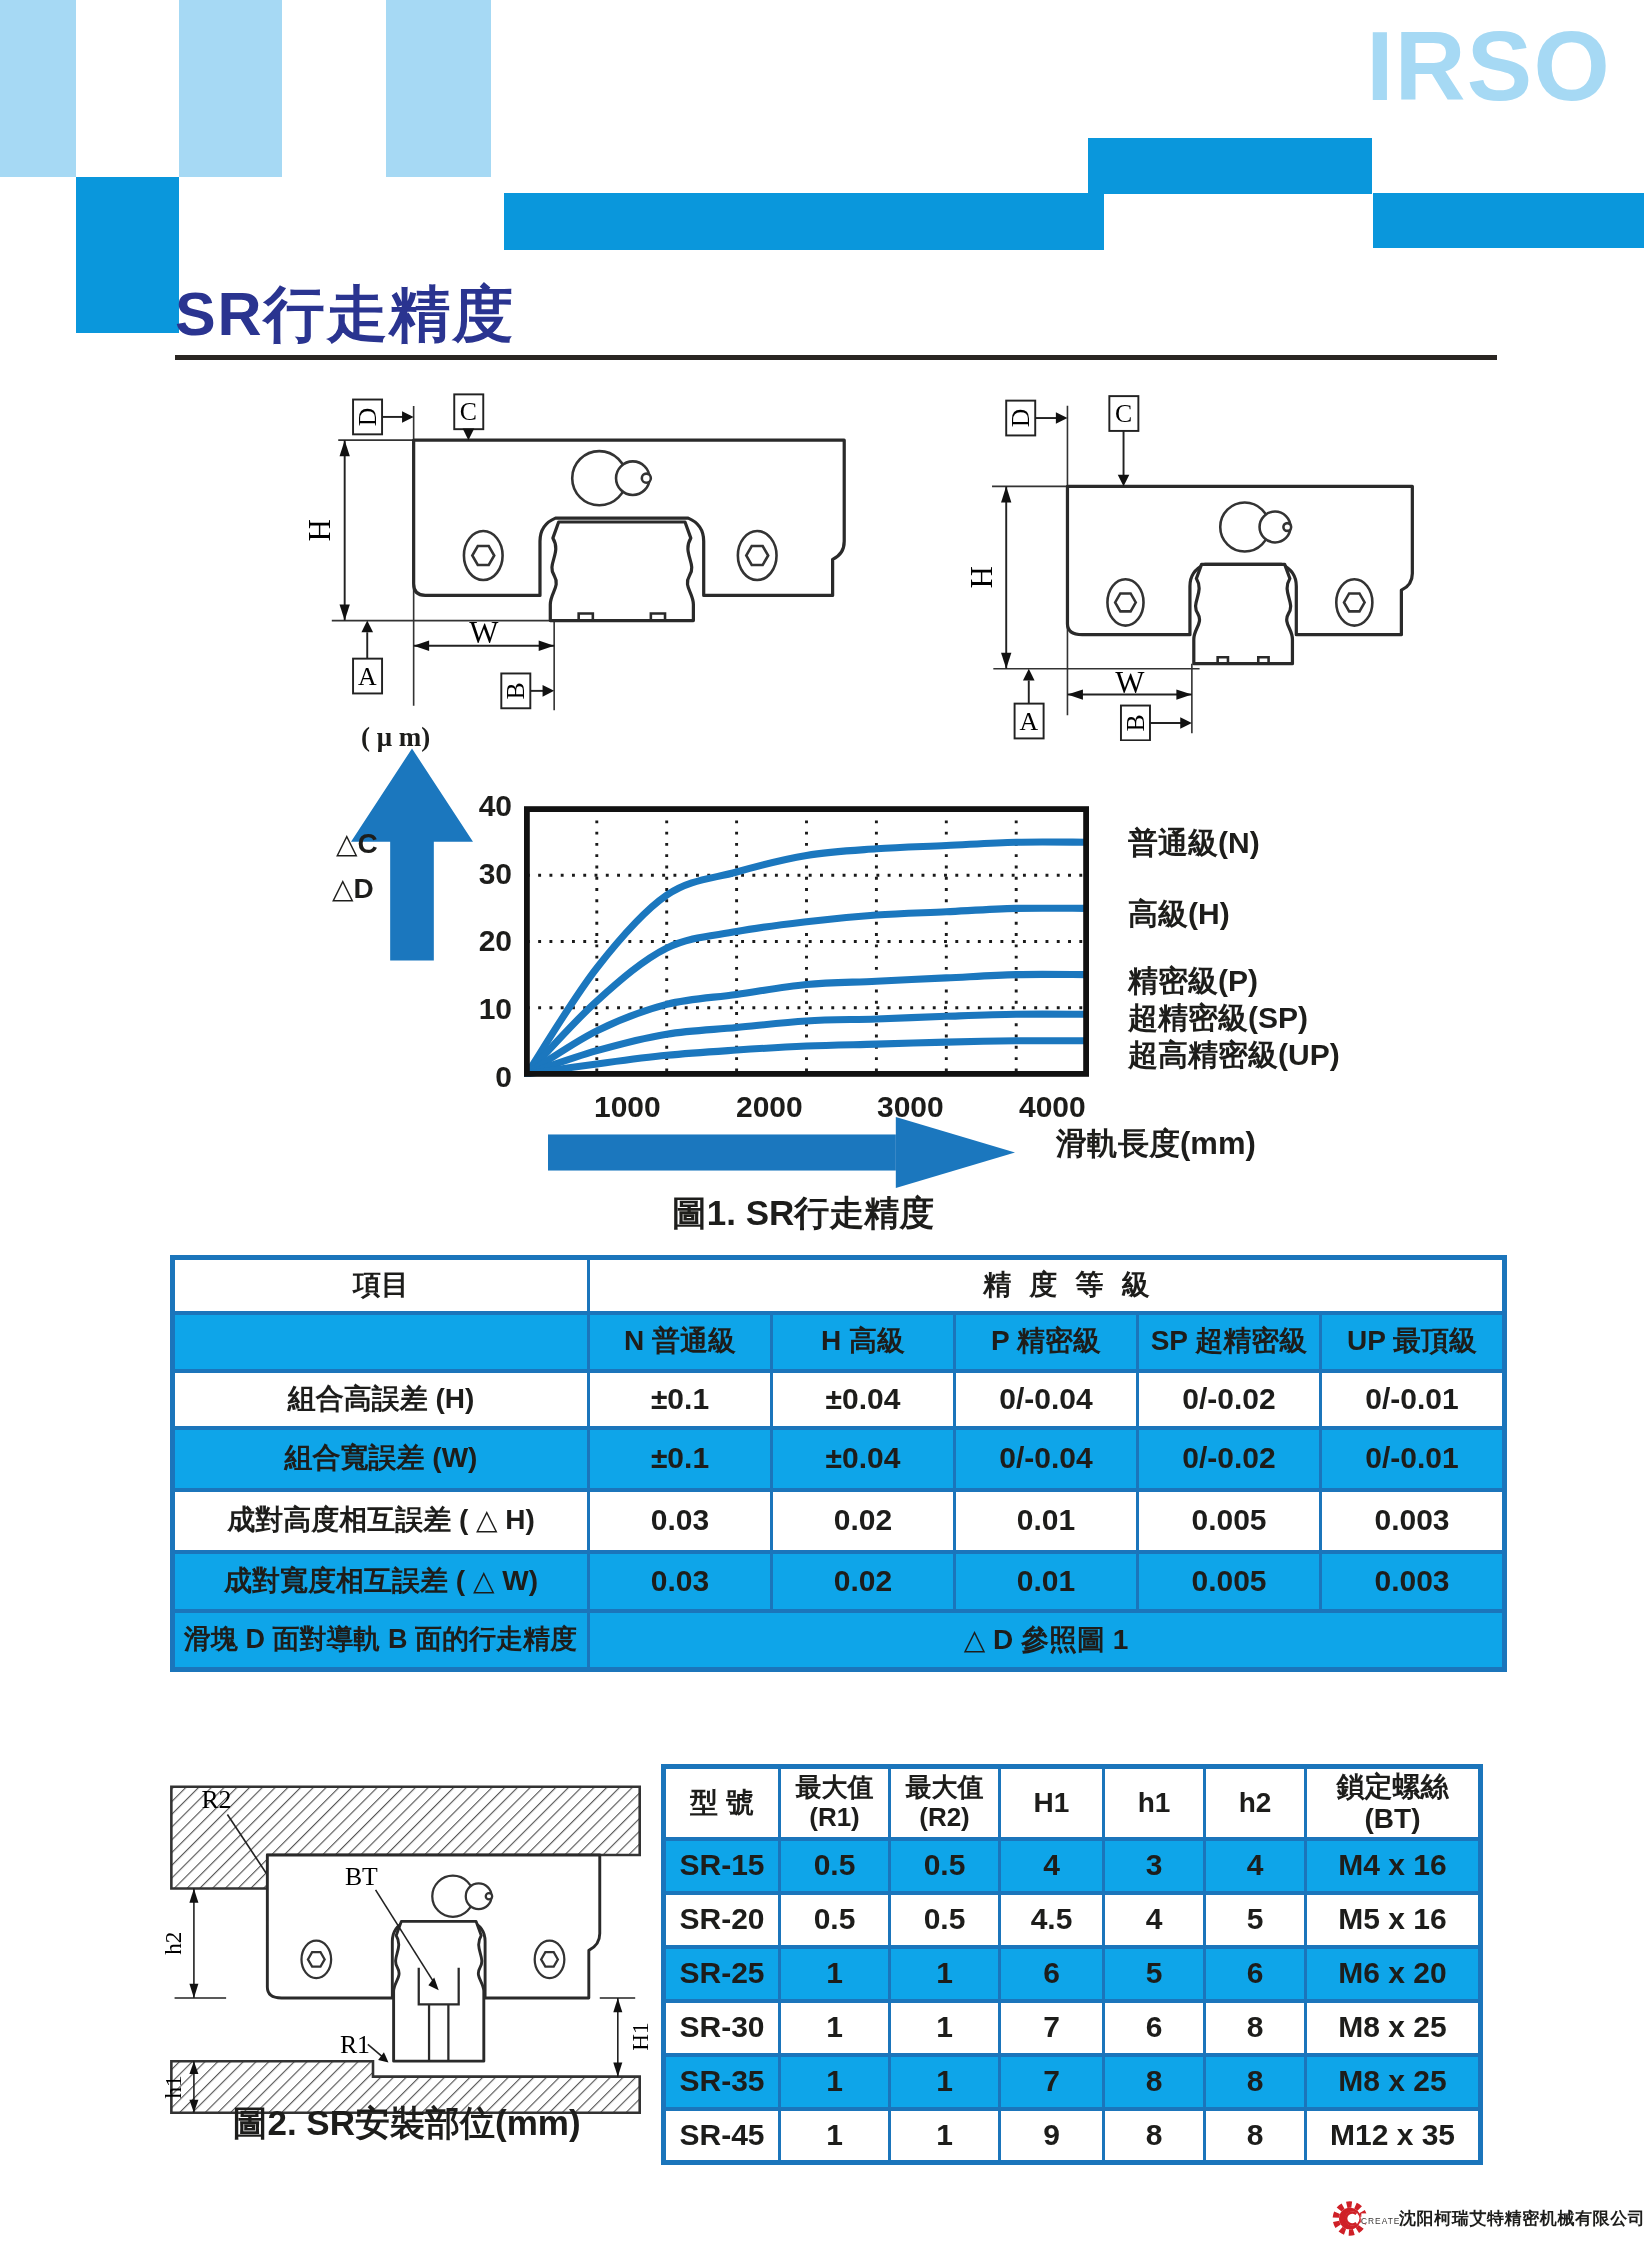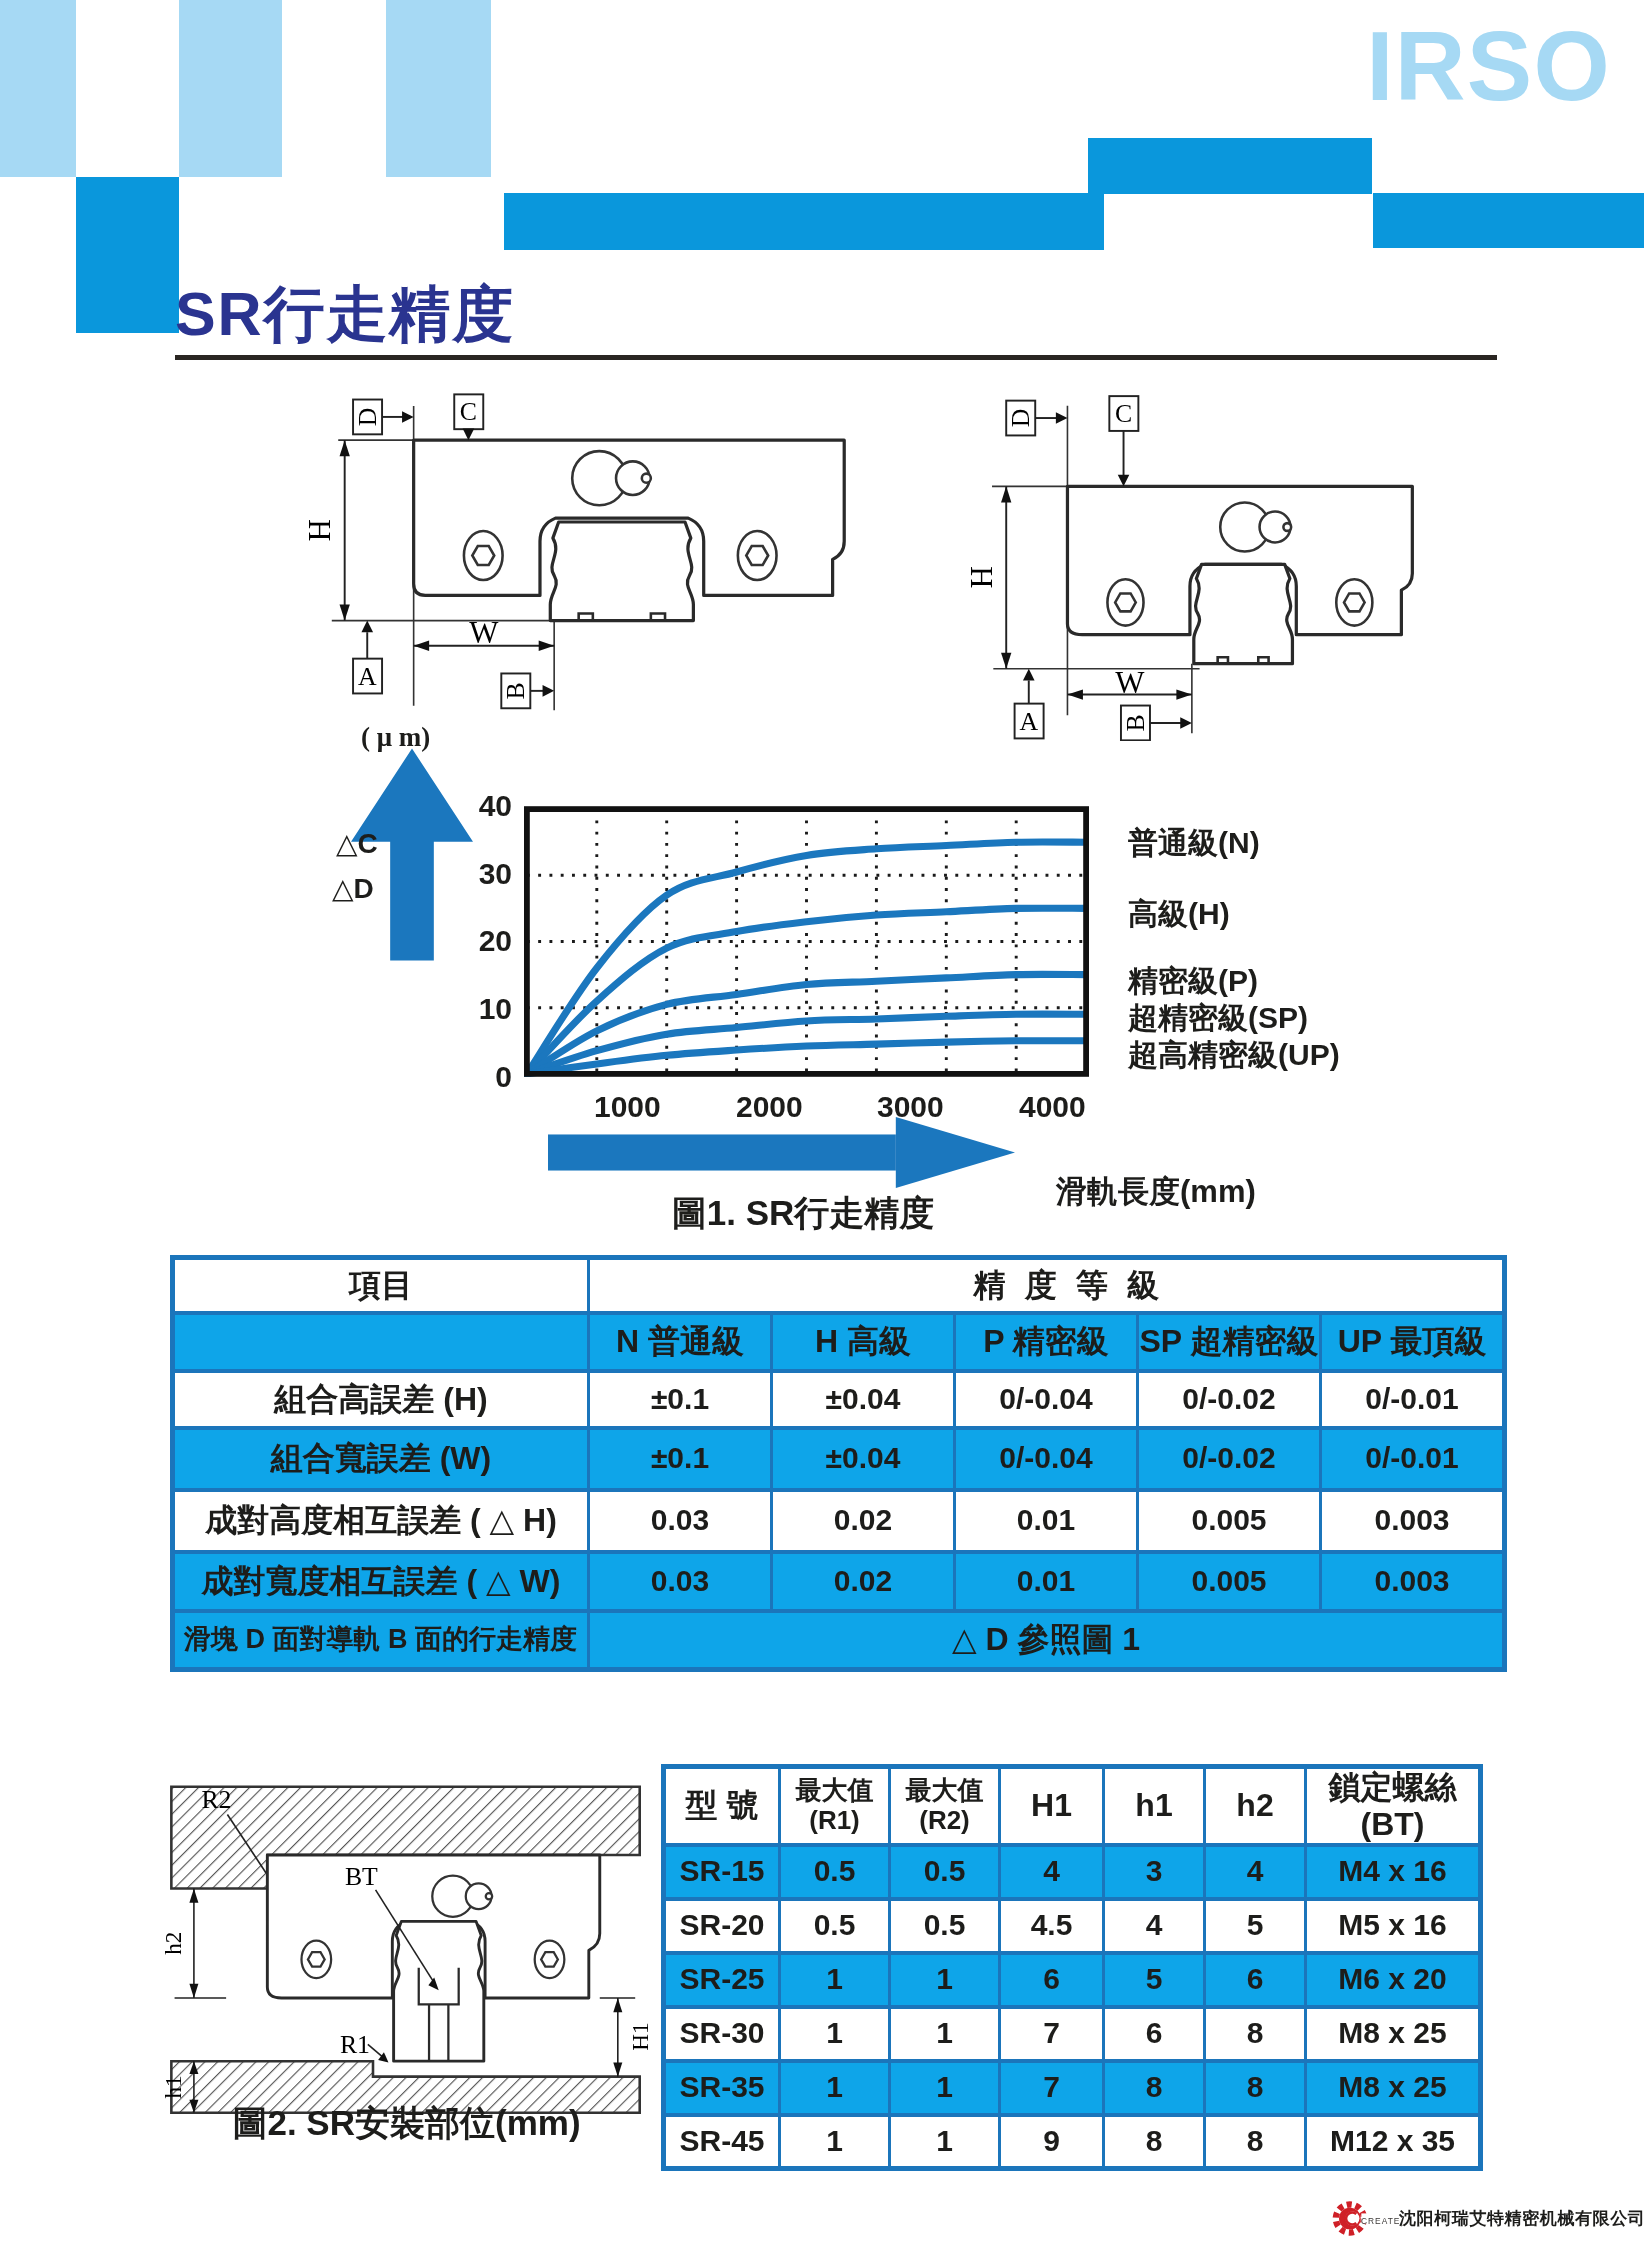--- a/index.html
+++ b/index.html
@@ -16,34 +16,34 @@
   #page-title{position:absolute;left:175px;top:284px;font-size:61px;font-weight:700;
         color:#2a3490;letter-spacing:1.9px;line-height:1;}
   #title-rule{position:absolute;left:175px;top:355px;width:1322px;height:5.2px;background:#2a2622;}
   
   .serif{font-family:"Liberation Serif","DejaVu Serif",serif;}
   #um-label{position:absolute;left:361px;top:722px;font-size:27px;font-weight:700;}
   .delta-label{position:absolute;font-size:28px;font-weight:600;}
   .ytick{position:absolute;width:64px;text-align:right;font-size:30px;font-weight:700;}
   .xtick{position:absolute;width:142px;text-align:left;font-size:30px;font-weight:700;}
   .series-label{position:absolute;left:1128px;font-size:30px;font-weight:600;white-space:nowrap;}
-  #x-axis-label{position:absolute;left:1056px;top:1123px;font-size:31px;font-weight:600;white-space:nowrap;margin-top:48px;}
+  #x-axis-label{position:absolute;left:1056px;top:1123px;font-size:31px;font-weight:600;white-space:nowrap;}
   #fig1-caption{position:absolute;left:513px;top:1190px;width:580px;text-align:center;
         font-size:35px;font-weight:700;}
   
   table{border-collapse:collapse;table-layout:fixed;}
   #acc-table{position:absolute;left:170px;top:1255px;width:1332px;}
   #mnt-table{position:absolute;left:661px;top:1764px;width:819px;}
   td{border-left:3.2px solid #1b75bb;border-right:3.2px solid #1b75bb;
      border-top:4.5px solid #1b75bb;border-bottom:4.5px solid #1b75bb;
      text-align:center;vertical-align:middle;font-size:30px;font-weight:700;
      padding:0;line-height:1.15;}
   #acc-table{border:5.2px solid #1b75bb;}
   #mnt-table{border:5.2px solid #1b75bb;}
-  td.lab{font-size:32px;font-weight:600;}
+  td.lab{font-size:28px;font-weight:600;}
   td.left{text-align:left;padding-left:9px;font-size:27px;}
   tr.alt td{background:#0ea5e9;}
   .hdr-sub{font-size:26px;font-weight:600;}
   
   #fig2-caption{position:absolute;left:155px;top:2100px;width:503px;text-align:center;
         font-size:35px;font-weight:700;}
   
   #footer-create{position:absolute;left:1361px;top:2216px;font-size:8.4px;font-weight:400;
         letter-spacing:1px;color:#3d3a38;}
   #footer-company{position:absolute;left:1399px;top:2207px;font-size:17px;font-weight:700;

